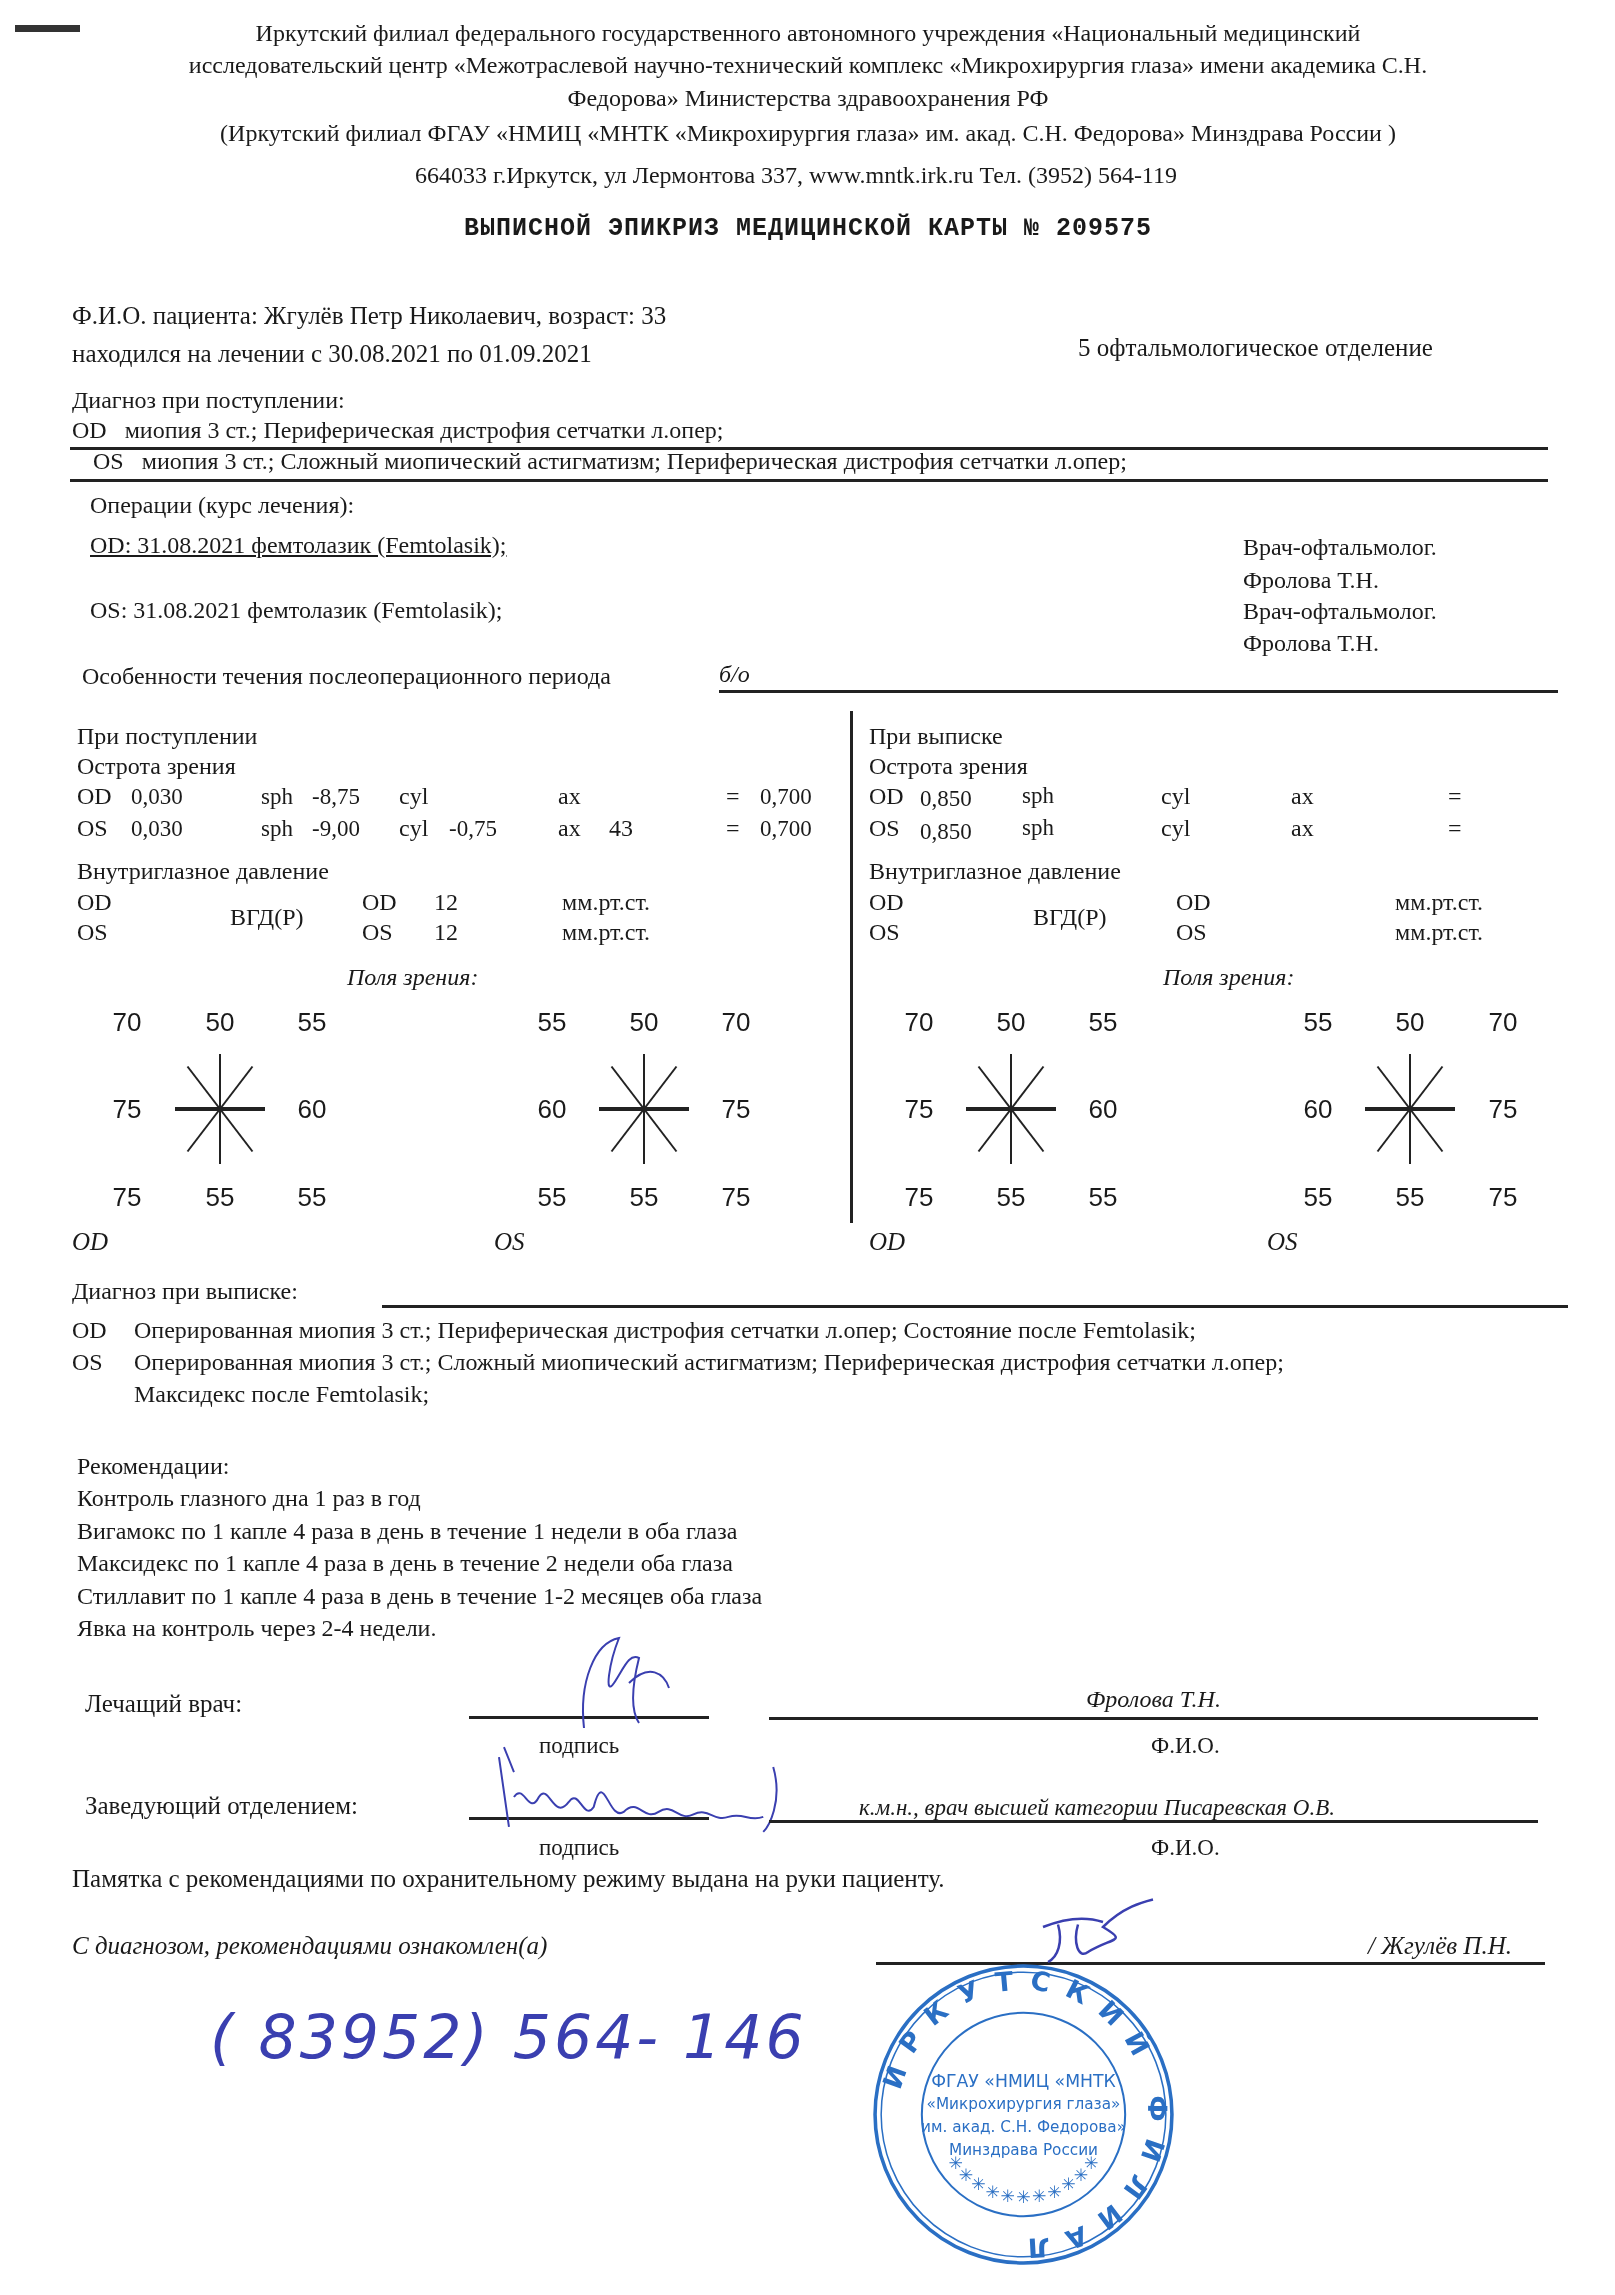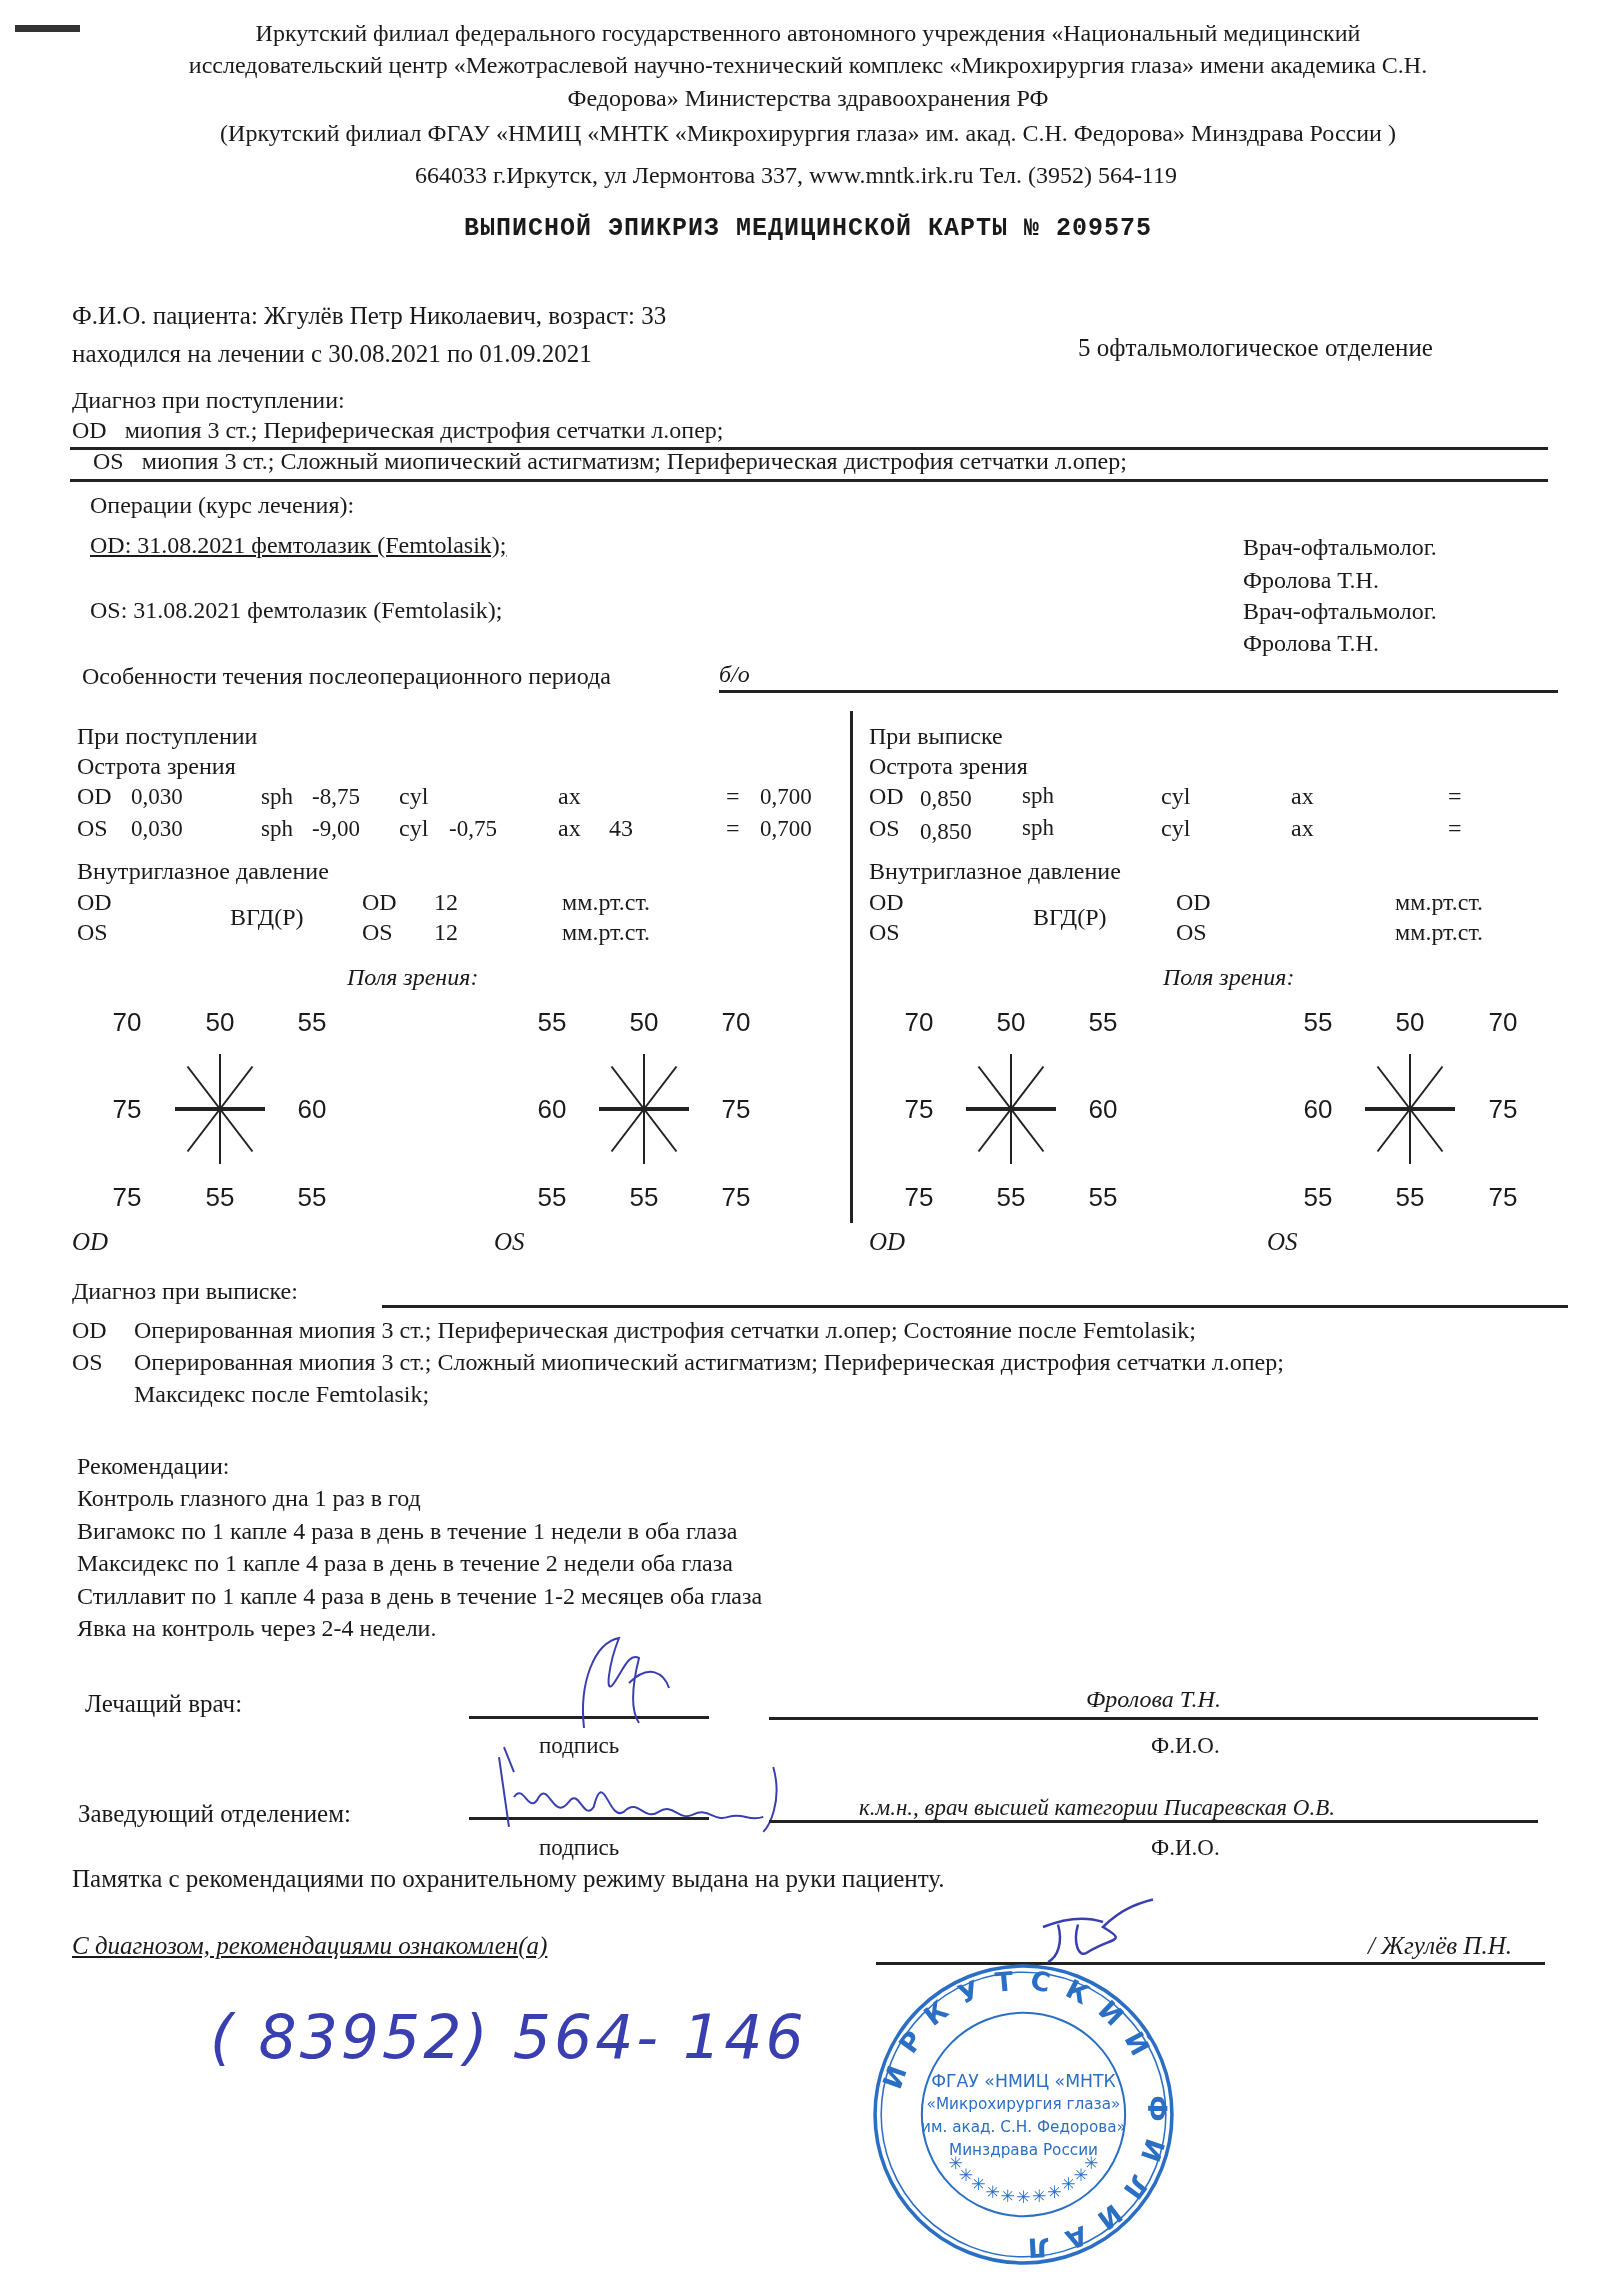--- a/index.html
+++ b/index.html
@@ -213,33 +213,33 @@
 <div class="abs f48" style="left:85px;top:1690px;">Лечащий врач:</div>
 <div class="rule" style="left:469px;top:1716px;width:240px;"></div>
 <svg class="star" style="left:564px;top:1623px;" width="130" height="130" viewBox="0 0 260 260">
   <path d="M40 210 C 30 120, 60 40, 110 30 C 90 80, 80 150, 100 120 C 120 90, 130 60, 150 70 C 140 110, 130 170, 150 200 M 130 120 C 170 80, 200 100, 210 130" stroke="#3a3fb0" stroke-width="4" fill="none"></path>
 </svg>
 <div class="abs f46 ital center" style="left:779px;top:1686px;width:749px;">Фролова Т.Н.</div>
 <div class="rule" style="left:769px;top:1717px;width:769px;"></div>
 <div class="abs f44" style="left:539px;top:1733px;">подпись</div>
 <div class="abs f44" style="left:1151px;top:1733px;">Ф.И.О.</div>
 
-<div class="abs f48" style="left:78px;top:1792px;margin-top:8px;">Заведующий отделением:</div>
+<div class="abs f48" style="left:85px;top:1792px;">Заведующий отделением:</div>
 <div class="rule" style="left:469px;top:1817px;width:240px;"></div>
 <svg class="star" style="left:494px;top:1737px;" width="359" height="100" viewBox="0 0 720 200">
   <path d="M20 20 L 40 70 M 10 40 L 30 180 M 40 120 C 60 90, 70 160, 90 120 C 110 90, 120 170, 150 130 C 170 100, 180 170, 200 140 C 220 60, 230 170, 260 150 C 290 120, 300 170, 330 150 C 360 130, 370 170, 400 155 C 430 140, 440 170, 470 160 C 500 150, 510 170, 540 160 M 560 60 C 580 130, 550 180, 540 190" stroke="#3a3fb0" stroke-width="4" fill="none"></path>
 </svg>
 <div class="abs f44 ital" style="left:859px;top:1795px;">к.м.н., врач высшей категории Писаревская О.В.</div>
 <div class="rule" style="left:769px;top:1820px;width:769px;"></div>
 <div class="abs f44" style="left:539px;top:1835px;">подпись</div>
 <div class="abs f44" style="left:1151px;top:1835px;">Ф.И.О.</div>
 
 <div class="abs f48" style="left:72px;top:1865px;">Памятка с рекомендациями по охранительному режиму выдана на руки пациенту.</div>
 
-<div class="abs f48 ital" style="left:72px;top:1932px;text-decoration:underline;">С диагнозом, рекомендациями ознакомлен(а)</div>
+<div class="abs f48 ital" style="left:72px;top:1932px;">С диагнозом, рекомендациями ознакомлен(а)</div>
 <div class="rule" style="left:876px;top:1962px;width:669px;"></div>
 <div class="abs f48 ital" style="left:1368px;top:1932px;">/  Жгулёв П.Н.</div>
 <svg class="star" style="left:1028px;top:1897px;" width="130" height="70" viewBox="0 0 260 140">
   <path d="M30 60 C 80 40, 120 40, 150 50 M 60 55 C 70 90, 60 120, 40 130 M 100 55 C 90 90, 100 125, 120 110 C 170 80, 200 90, 150 60 C 190 20, 230 10, 250 5" stroke="#3a3fb0" stroke-width="5" fill="none"></path>
 </svg>
 
 <div class="abs hand" style="left:210px;top:2002px;font-size:60px;letter-spacing:3px;">( 83952) 564- 146</div>
 
 <svg class="stamp" viewBox="0 0 600 600">
   <defs>

